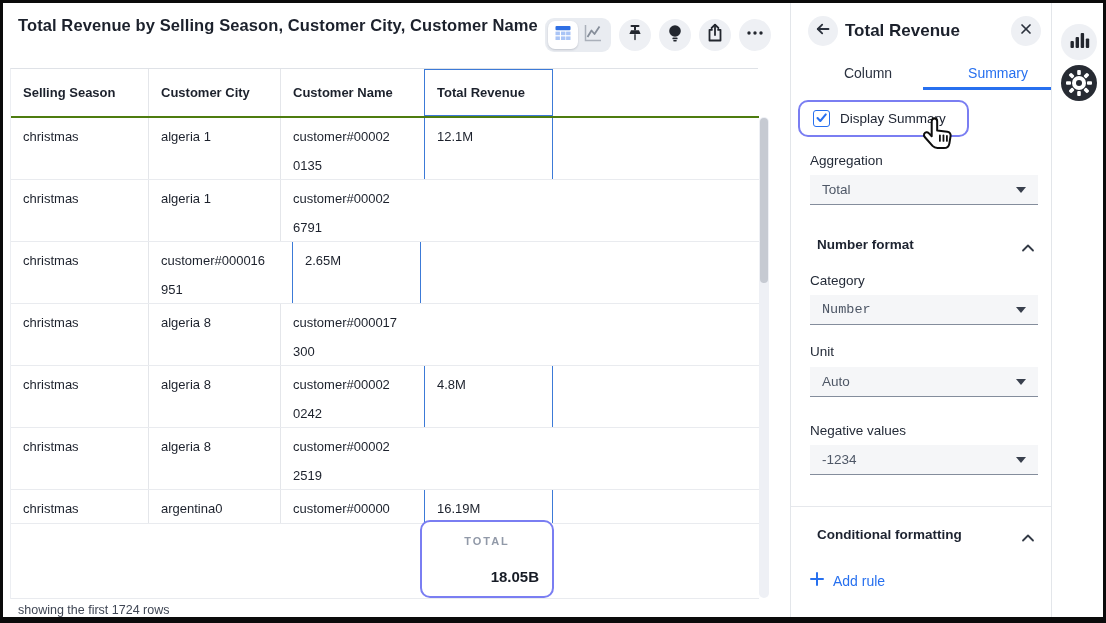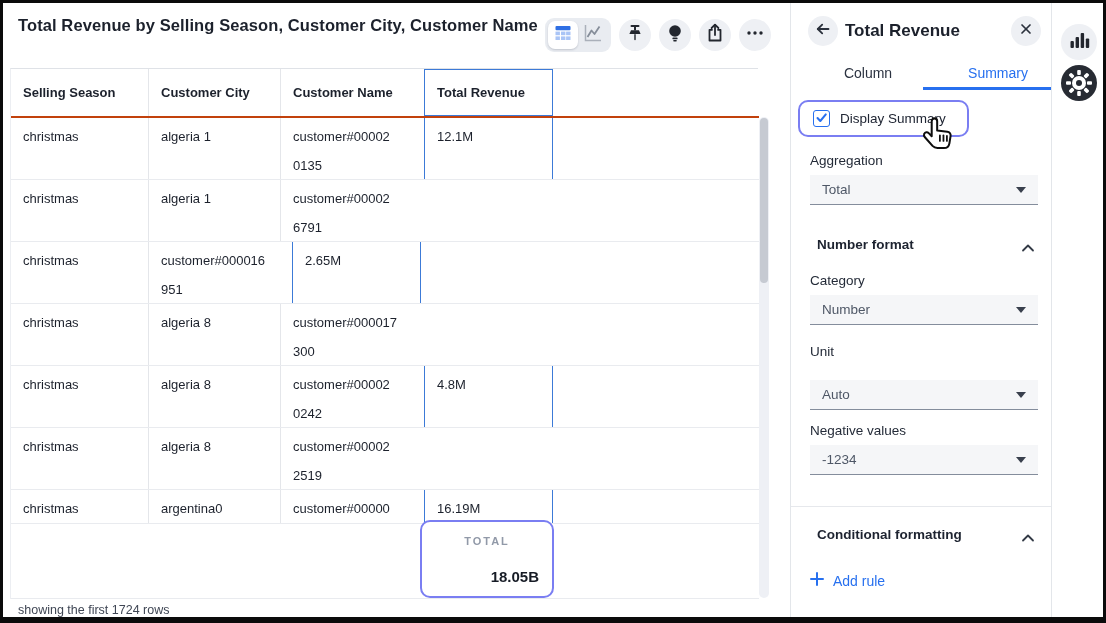--- a/index.html
+++ b/index.html
@@ -20,21 +20,21 @@
   .page-title{position:absolute; left:18px; top:16px; font-size:16.5px; font-weight:700; letter-spacing:.1px;}
   .toolbar{position:absolute; left:545px; top:18px; height:34px; display:flex; align-items:center; gap:8px;}
   .seg{display:flex; align-items:center; background:#e9ecf1; border-radius:9px; padding:3px; height:34px;}
   .seg-btn{width:30px; height:28px; display:flex; align-items:center; justify-content:center; border-radius:7px;}
   .seg-btn.sel{background:#ffffff; box-shadow:0 1px 2px rgba(20,30,50,.18);}
   .tool-circle{width:32px; height:32px; border-radius:50%; background:var(--circle); display:flex; align-items:center; justify-content:center;}
 
   
   .table{position:absolute; left:10px; top:68px; width:748px; border-top:1px solid #dfe2e7; border-left:1px solid #eceef2; background:#fff;}
   .trow{display:flex; width:748px;}
-  .thead{height:49px; border-bottom:2px solid #c2410c;}
+  .thead{height:49px; border-bottom:2px solid #4d7c0f;}
   .th,.cell{font-size:13px; padding:4px 12px; overflow:hidden;}
   .th{font-weight:700; display:flex; align-items:center;}
   .c0{width:137px;} .c1{width:132px;} .c2{width:144px;} .c3{width:129px;} .c4{width:206px;}
   .c1,.c2{border-left:1px solid #e4e6ea;}
   .th.c1,.th.c2{border-left:1px solid #e4e6ea;}
   .th.c3{border:1.5px solid var(--colsel); align-self:stretch;}
   .cell{line-height:29px; white-space:pre-line;}
   .rrow{border-bottom:1px solid var(--line);}
   .r2{height:62px;} .r1{height:34px;} .rsum{height:75px; border-bottom:1px solid var(--line);}
   .rrow .c3{border-left:1px solid var(--colsel); border-right:1px solid var(--colsel);}
@@ -274,27 +274,27 @@
   </div>
 
   <div class="sec-label" style="top:234px;">Number format</div>
   <span class="chev" style="top:236px;">
     <svg width="14" height="10" viewBox="0 0 14 10" fill="none" stroke="#333a46" stroke-width="1.8" stroke-linecap="round" stroke-linejoin="round">
         <polyline points="2,7.5 7,2.5 12,7.5"></polyline>
       </svg>
   </span>
 
   <div class="fld-label" style="top:270px;">Category</div>
-  <div class="dropdown" style="top:292px;">
+  <div class="dropdown" style="top:292px;font-family:Liberation Mono, monospace;">
     <span>Number</span>
     <span class="dd-caret"></span>
   </div>
 
   <div class="fld-label" style="top:341px;">Unit</div>
-  <div class="dropdown" style="top:377px;">
+  <div class="dropdown" style="top:364px;">
     <span>Auto</span>
     <span class="dd-caret"></span>
   </div>
 
   <div class="fld-label" style="top:420px;">Negative values</div>
   <div class="dropdown" style="top:442px;">
     <span>-1234</span>
     <span class="dd-caret"></span>
   </div>
 

